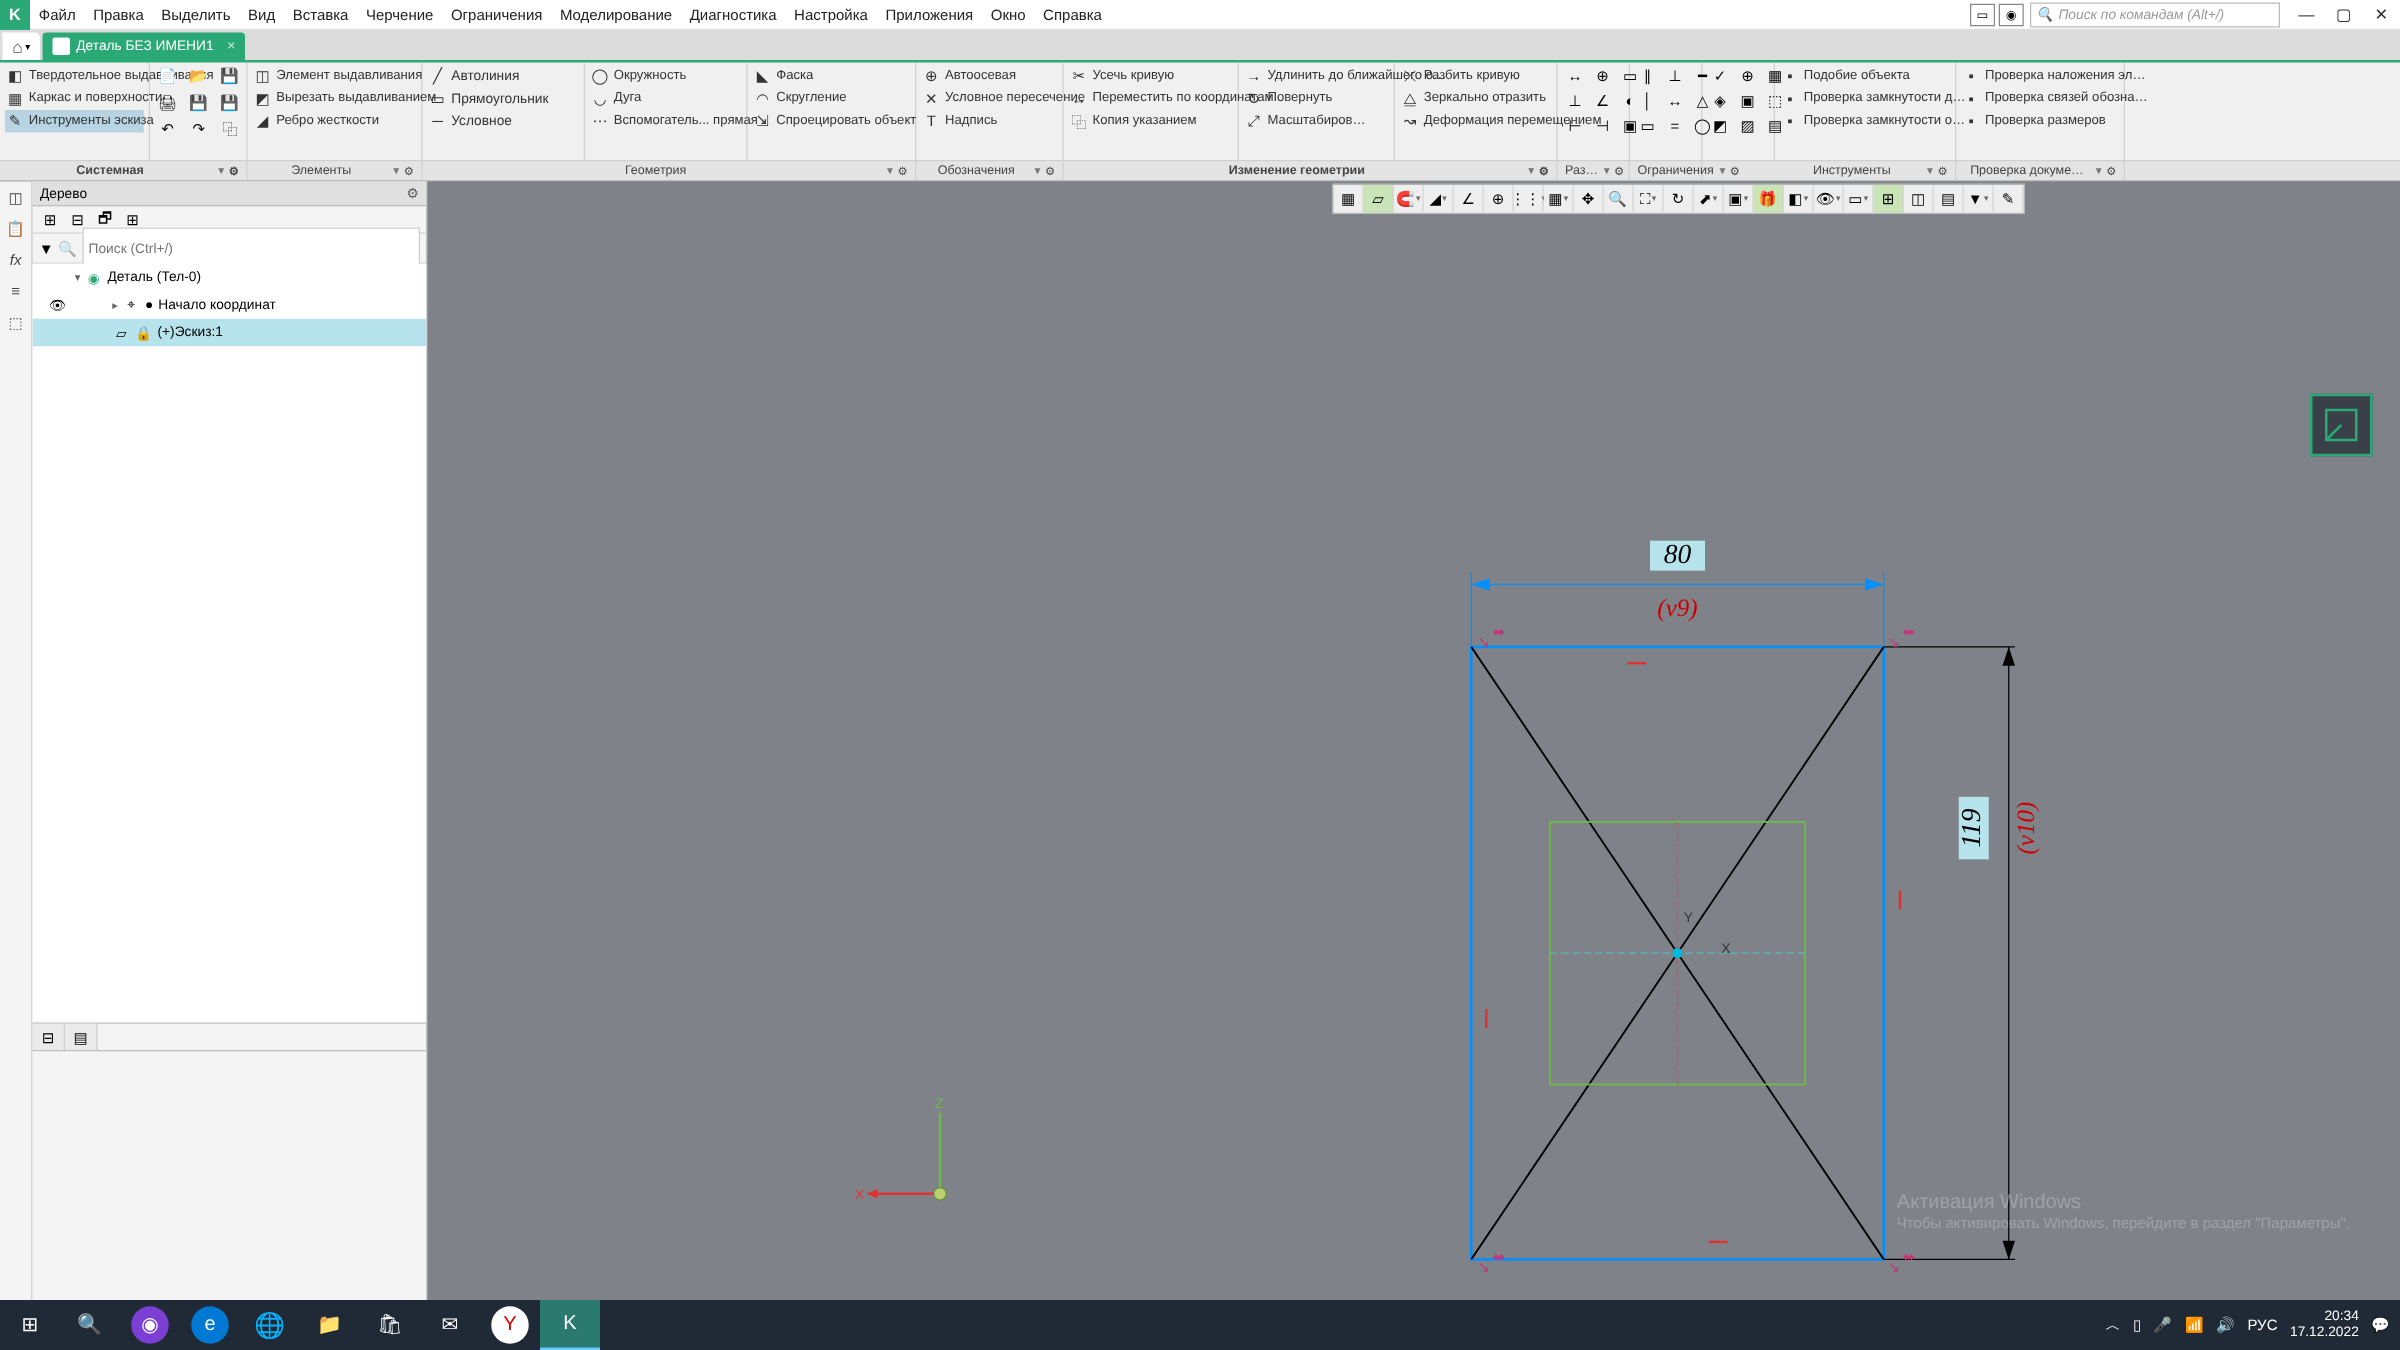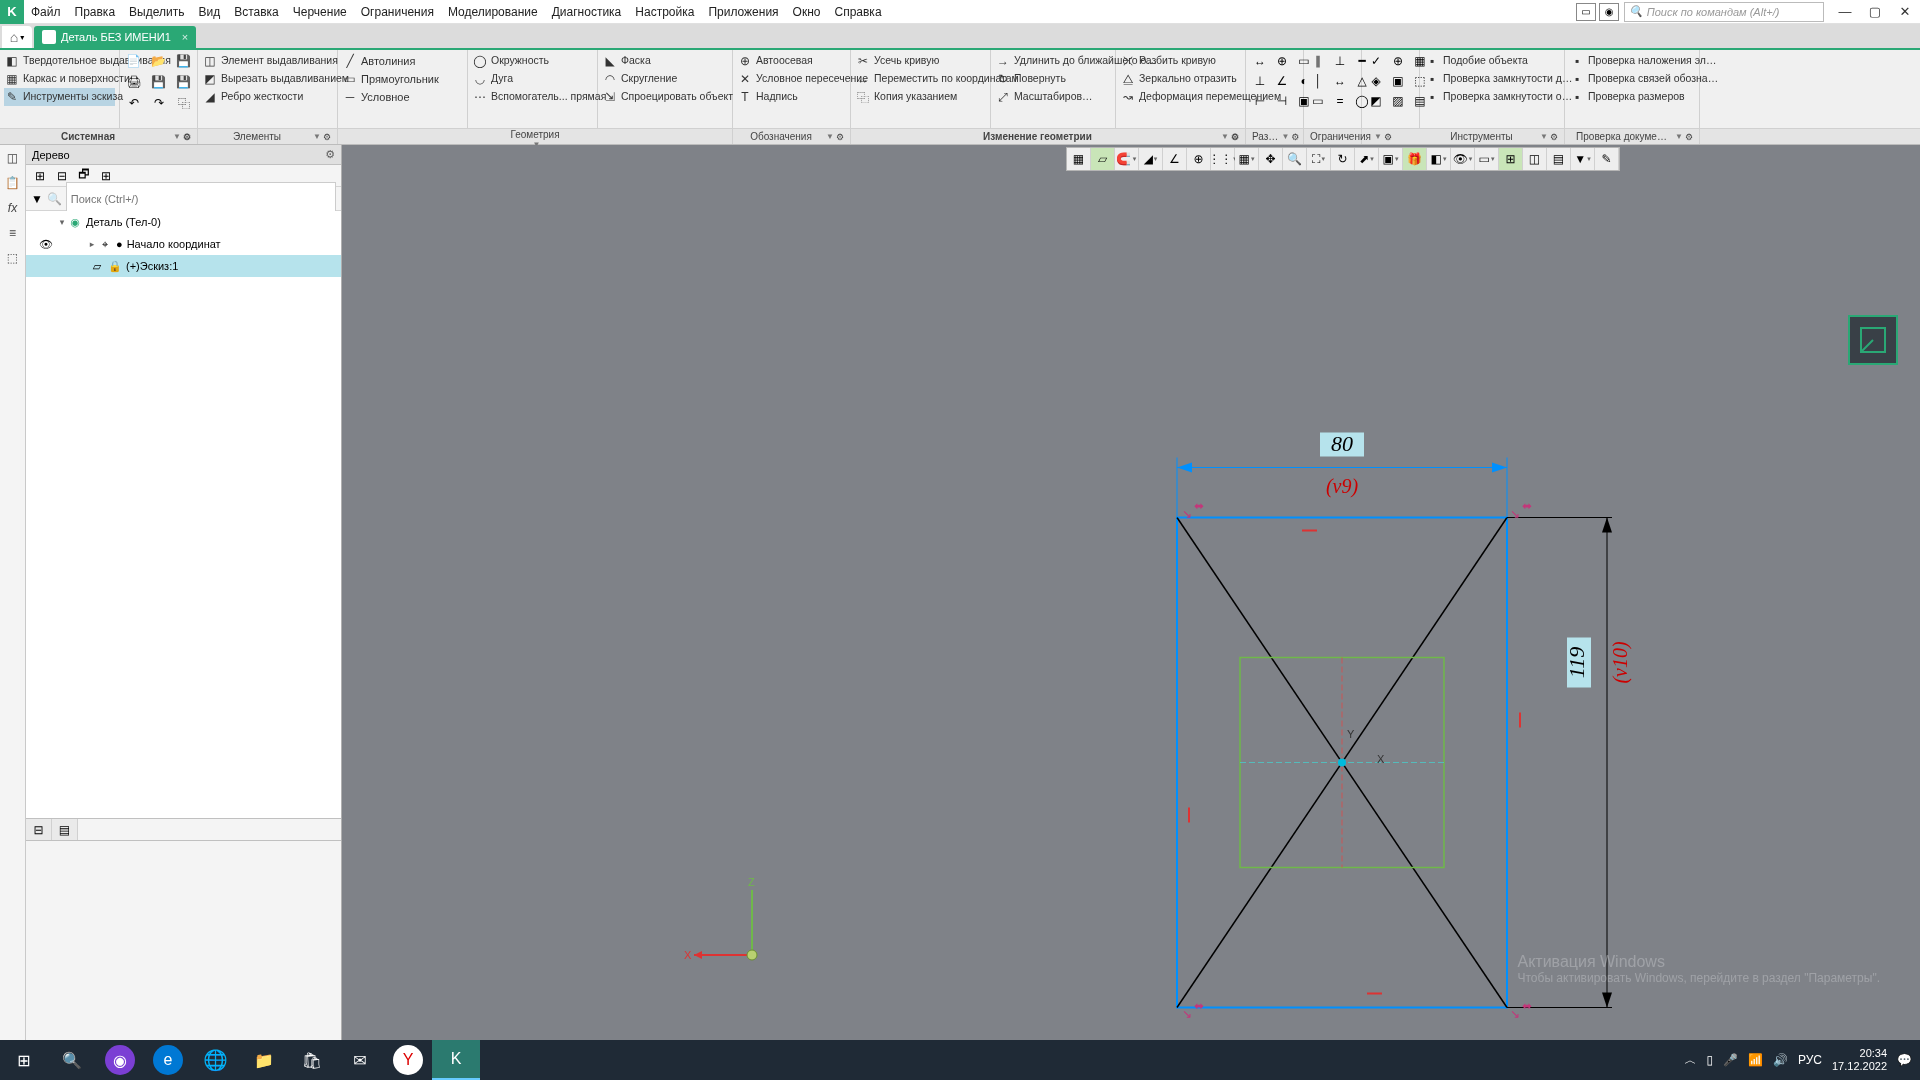--- a/index.html
+++ b/index.html
@@ -359,21 +359,21 @@
       <div class="rib-name" style="width: 198px; font-weight: bold;">
         <span style="flex:1;text-align:center">Системная</span>
         <span class="drop">▼</span>
         <span class="gear">⚙</span>
       </div>
       <div class="rib-name" style="width: 140px; justify-content: space-between;">
         <span style="flex:1;text-align:center">Элементы</span>
         <span class="drop">▼</span>
         <span class="gear">⚙</span>
       </div>
-      <div class="rib-name" style="width: 395px; flex-direction: column;">
+      <div class="rib-name" style="width: 395px;">
         <span style="flex:1;text-align:center">Геометрия</span>
         <span class="drop">▼</span>
         <span class="gear">⚙</span>
       </div>
       <div class="rib-name" style="width: 118px;">
         <span style="flex:1;text-align:center">Обозначения</span>
         <span class="drop">▼</span>
         <span class="gear">⚙</span>
       </div>
       <div class="rib-name" style="width: 395px; font-weight: bold;">

